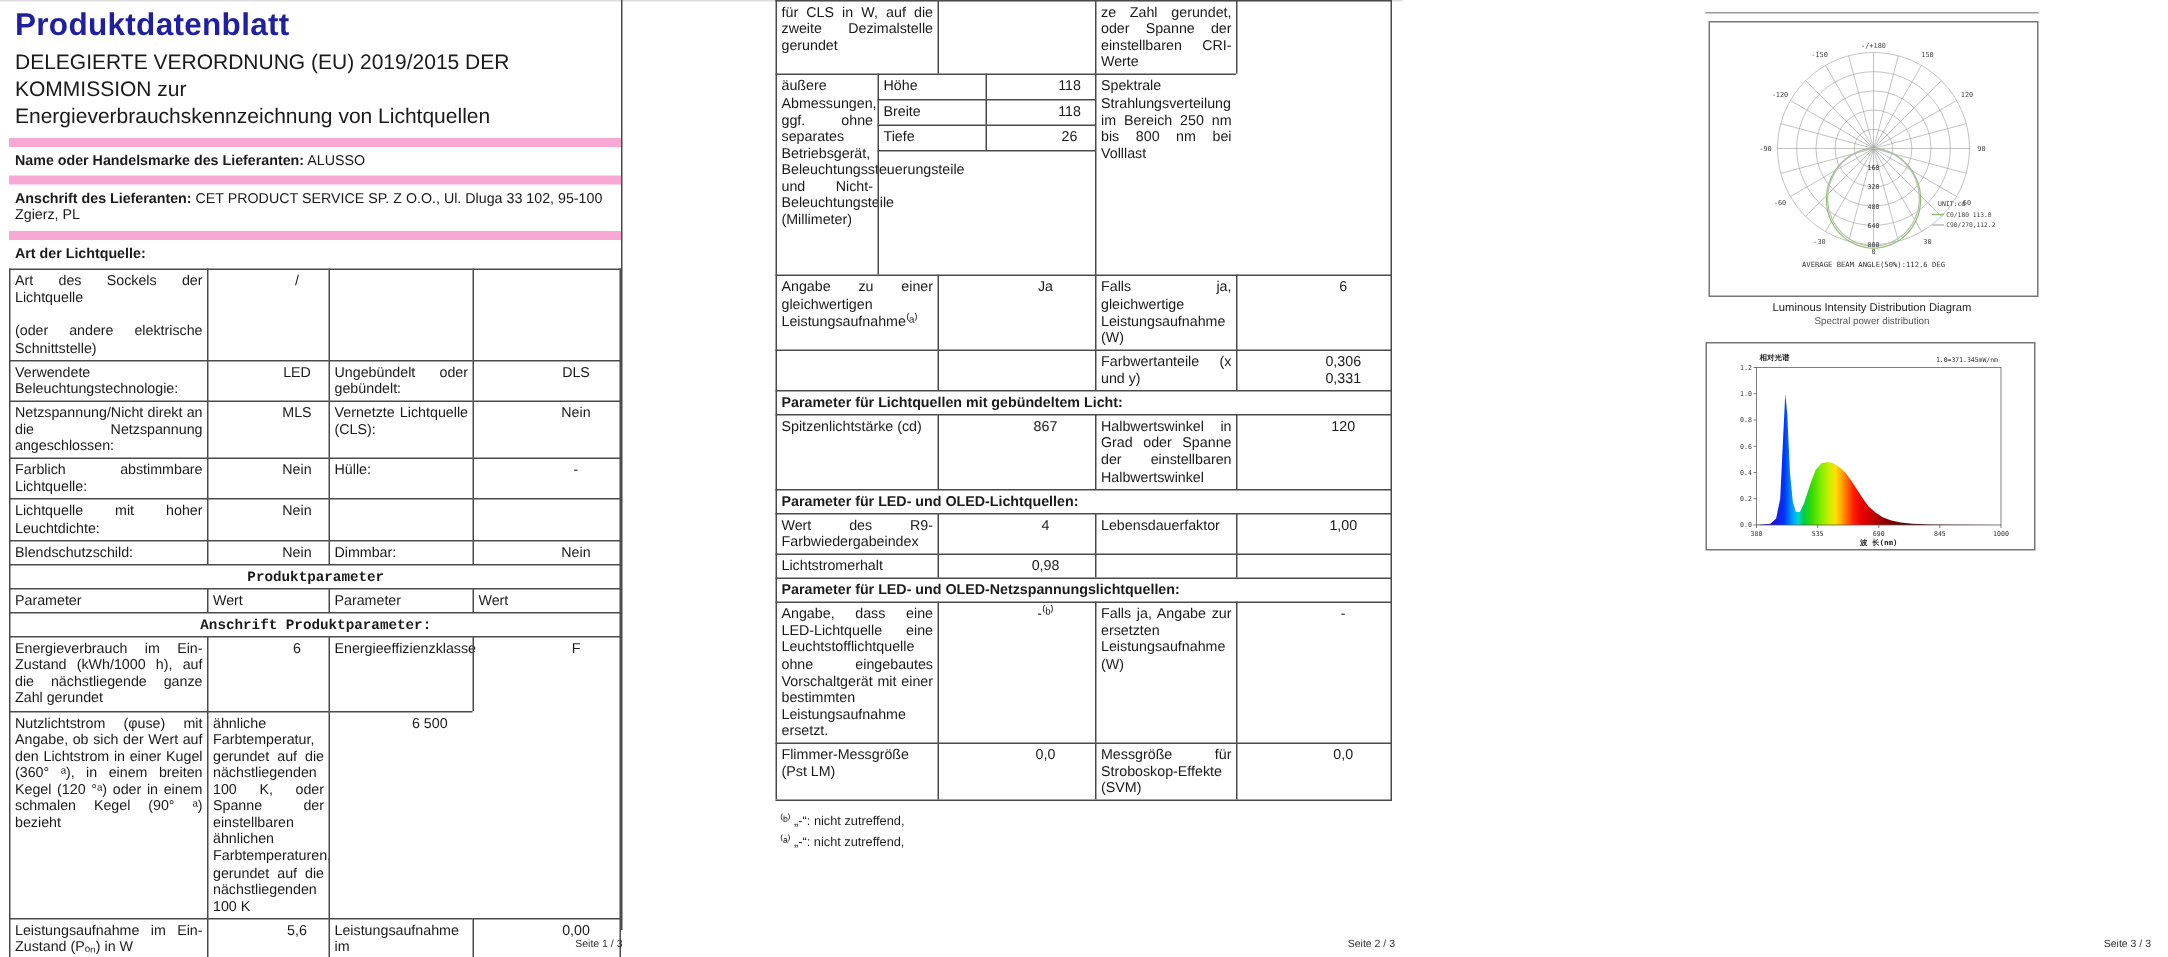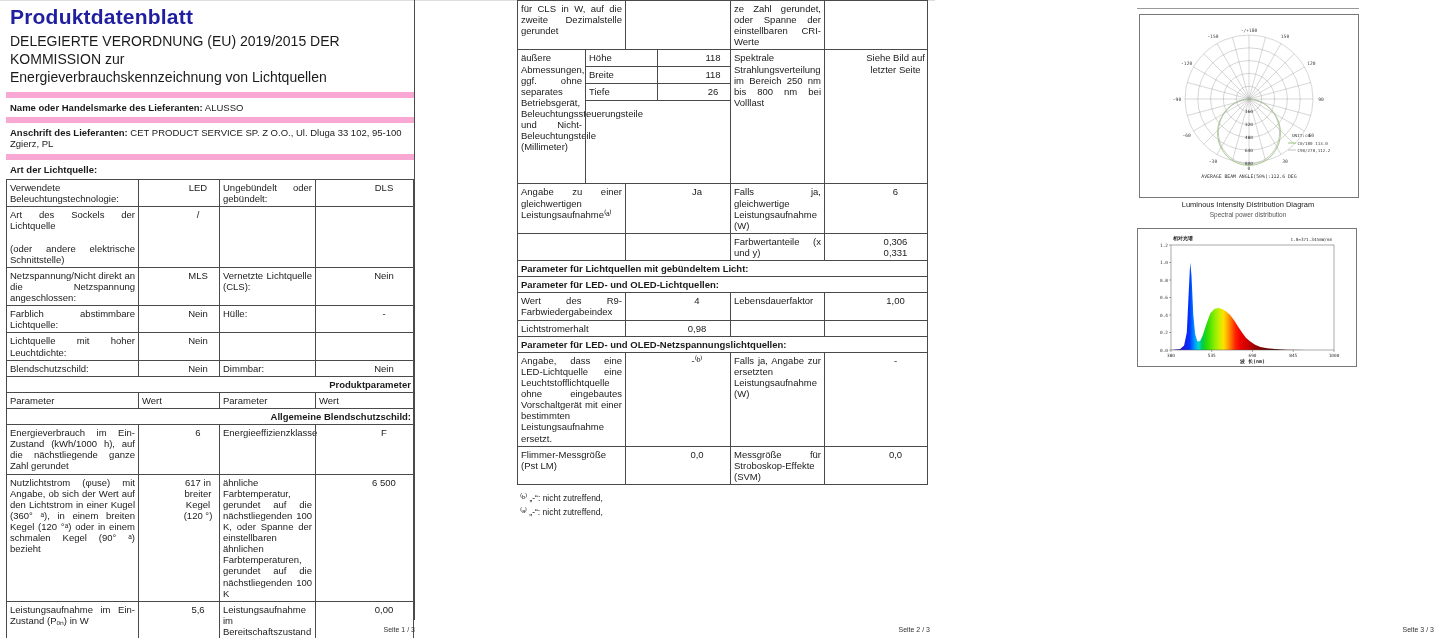--- a/index.html
+++ b/index.html
@@ -21,21 +21,21 @@
   .tbl{border-right:1px solid #4a4a4a;border-bottom:1px solid #4a4a4a;}
   .trow{display:grid;}
   .p1{grid-template-columns:132px 81px 96px 99px;}
   .p2row{grid-template-columns:108px 105px 94px 104px;}
   .dimrow{grid-template-columns:68px 72px 73px 94px 104px;grid-template-rows:17px 17px 17px auto;min-height:134px;}
   .cell{border-left:1px solid #4a4a4a;border-top:1px solid #4a4a4a;font-size:9.5px;
         line-height:1.17;padding:2px 3px;white-space:pre-line;min-height:10px;}
   .lab{text-align:justify;}
   .val{text-align:center;padding-left:41px;}
   .sect{grid-column:1/-1;font-weight:bold;}
-  .sect.center{text-align:right;}
+  .sect.center{text-align:center;font-family:Liberation Mono, monospace;}
 
   
   #page2{position:absolute;left:517px;top:0;width:411px;}
   #p2-foot{font-size:8.5px;padding:7px 0 0 3px;line-height:1.6;}
 
   
   #page3{position:absolute;left:1137px;top:0;width:222px;height:638px;}
   .p3line{position:absolute;top:8px;left:0;width:222px;height:1px;background:#999;}
   .chartbox{position:absolute;background:#fff;border:1px solid #777;}
   .polarbox{top:14px;left:2px;width:218px;height:182px;}
@@ -61,34 +61,34 @@
     <div class="title">Produktdatenblatt</div>
     <div class="subtitle">DELEGIERTE VERORDNUNG (EU) 2019/2015 DER KOMMISSION zur
 Energieverbrauchskennzeichnung von Lichtquellen</div>
     <div id="p1-info">
         <div class="inforow"><span class="il">Name oder Handelsmarke des Lieferanten:</span><span class="iv">  ALUSSO</span></div>
         <div class="inforow"><span class="il">Anschrift des Lieferanten:</span><span class="iv">  CET PRODUCT SERVICE SP. Z O.O., Ul. Dluga 33 102, 95-100 Zgierz, PL</span></div>
         <div class="inforow"><span class="il">Art der Lichtquelle:</span><span class="iv">  </span></div>
       </div>
     <div id="p1-table" class="tbl">
         <div class="trow p1">
+          <div class="cell lab">Art des Sockels der Lichtquelle
+
+(oder andere elektrische Schnittstelle)</div>
+          <div class="cell val">/</div>
+          <div class="cell lab"></div>
+          <div class="cell val"></div>
+        </div>
+        <div class="trow p1">
           <div class="cell lab">Verwendete Beleuchtungstechnologie:</div>
           <div class="cell val">LED</div>
           <div class="cell lab">Ungebündelt oder gebündelt:</div>
           <div class="cell val">DLS</div>
         </div>
         <div class="trow p1">
-          <div class="cell lab">Art des Sockels der Lichtquelle
-
-(oder andere elektrische Schnittstelle)</div>
-          <div class="cell val">/</div>
-          <div class="cell lab"></div>
-          <div class="cell val"></div>
-        </div>
-        <div class="trow p1">
           <div class="cell lab">Netzspannung/Nicht direkt an die Netzspannung angeschlossen:</div>
           <div class="cell val">MLS</div>
           <div class="cell lab">Vernetzte Lichtquelle (CLS):</div>
           <div class="cell val">Nein</div>
         </div>
         <div class="trow p1">
           <div class="cell lab">Farblich abstimmbare Lichtquelle:</div>
           <div class="cell val">Nein</div>
           <div class="cell lab">Hülle:</div>
           <div class="cell val">-</div>
@@ -108,32 +108,30 @@
         <div class="trow p1">
           <div class="cell sect center">Produktparameter</div>
         </div>
         <div class="trow p1">
           <div class="cell lab">Parameter</div>
           <div class="cell lab">Wert</div>
           <div class="cell lab">Parameter</div>
           <div class="cell lab">Wert</div>
         </div>
         <div class="trow p1">
-          <div class="cell sect center">Allgemeine Blendschutzschild:</div>
+          <div class="cell sect center">Anschrift Produktparameter:</div>
         </div>
         <div class="trow p1">
           <div class="cell lab">Energieverbrauch im Ein-Zustand (kWh/1000 h), auf die nächstliegende ganze Zahl gerundet</div>
           <div class="cell val">6</div>
           <div class="cell lab">Energieeffizienzklasse</div>
           <div class="cell val">F</div>
         </div>
         <div class="trow p1">
           <div class="cell lab">Nutzlichtstrom (φuse) mit Angabe, ob sich der Wert auf den Lichtstrom in einer Kugel (360° ᵃ), in einem breiten Kegel (120 °ᵃ) oder in einem schmalen Kegel (90° ᵃ) bezieht</div>
-          <div class="cell val">617 in breiter
-Kegel (120 °)</div>
           <div class="cell lab">ähnliche Farbtemperatur, gerundet auf die nächstliegenden 100 K, oder Spanne der einstellbaren ähnlichen Farbtemperaturen, gerundet auf die nächstliegenden 100 K</div>
           <div class="cell val">6 500</div>
         </div>
         <div class="trow p1">
           <div class="cell lab">Leistungsaufnahme im Ein-Zustand (Pₒₙ) in W</div>
           <div class="cell val">5,6</div>
           <div class="cell lab">Leistungsaufnahme im Bereitschaftszustand (Pₛᵦ) in W, auf die zweite Dezimalstelle gerundet</div>
           <div class="cell val">0,00</div>
         </div>
       </div>
@@ -151,37 +149,42 @@
         <div class="trow dimrow">
           <div class="cell lab" style="grid-area: 1 / 1 / 5;">äußere Abmessungen, ggf. ohne separates Betriebsgerät, Beleuchtungssteuerungsteile und Nicht-Beleuchtungsteile (Millimeter)</div>
           <div class="cell lab" style="grid-area: 1 / 2;">Höhe</div>
           <div class="cell val" style="grid-area: 1 / 3;">118</div>
           <div class="cell lab" style="grid-area: 2 / 2;">Breite</div>
           <div class="cell val" style="grid-area: 2 / 3;">118</div>
           <div class="cell lab" style="grid-area: 3 / 2;">Tiefe</div>
           <div class="cell val" style="grid-area: 3 / 3;">26</div>
           <div class="cell " style="grid-area: 4 / 2 / auto / 4;"></div>
           <div class="cell lab" style="grid-area: 1 / 4 / 5;">Spektrale Strahlungsverteilung im Bereich 250 nm bis 800 nm bei Volllast</div>
-          <div class="cell val" style="grid-area: 1 / 5 / 5;">Siehe Bild auf letzter Seite</div>
         </div>
         <div class="trow p2row">
           <div class="cell lab">Angabe zu einer gleichwertigen Leistungsaufnahme⁽ᵃ⁾</div>
           <div class="cell val">Ja</div>
           <div class="cell lab">Falls ja, gleichwertige Leistungsaufnahme (W)</div>
           <div class="cell val">6</div>
         </div>
         <div class="trow p2row">
           <div class="cell lab"></div>
           <div class="cell val"></div>
           <div class="cell lab">Farbwertanteile (x und y)</div>
           <div class="cell val">0,306
 0,331</div>
         </div>
         <div class="trow p2row">
           <div class="cell sect">Parameter für Lichtquellen mit gebündeltem Licht:</div>
+        </div>
+        <div class="trow p2row">
+          <div class="cell lab">Spitzenlichtstärke (cd)</div>
+          <div class="cell val">867</div>
+          <div class="cell lab">Halbwertswinkel in Grad oder Spanne der einstellbaren Halbwertswinkel</div>
+          <div class="cell val">120</div>
         </div>
         <div class="trow p2row">
           <div class="cell sect">Parameter für LED- und OLED-Lichtquellen:</div>
         </div>
         <div class="trow p2row">
           <div class="cell lab">Wert des R9-Farbwiedergabeindex</div>
           <div class="cell val">4</div>
           <div class="cell lab">Lebensdauerfaktor</div>
           <div class="cell val">1,00</div>
         </div>

